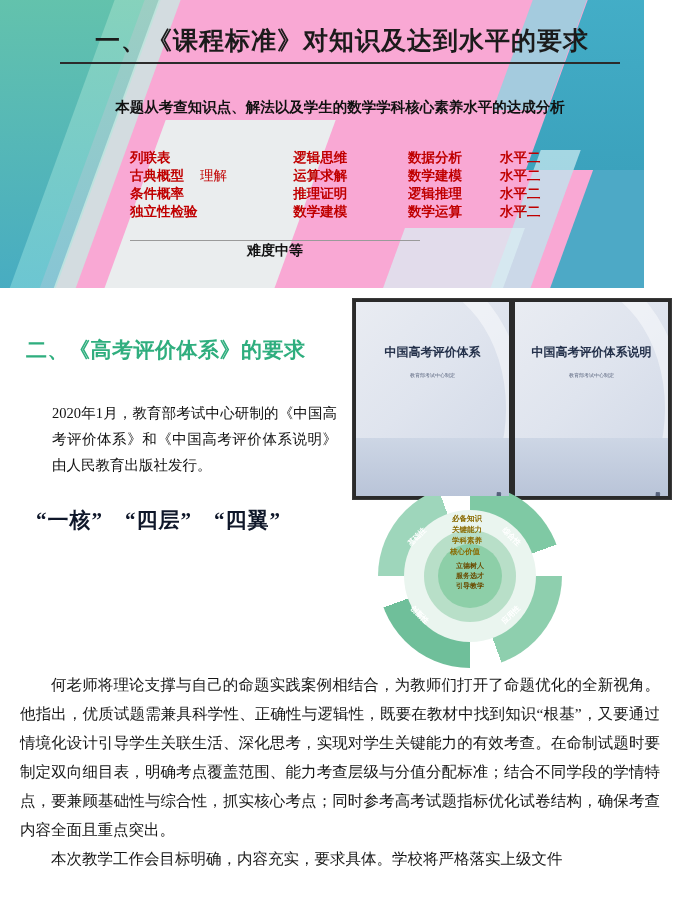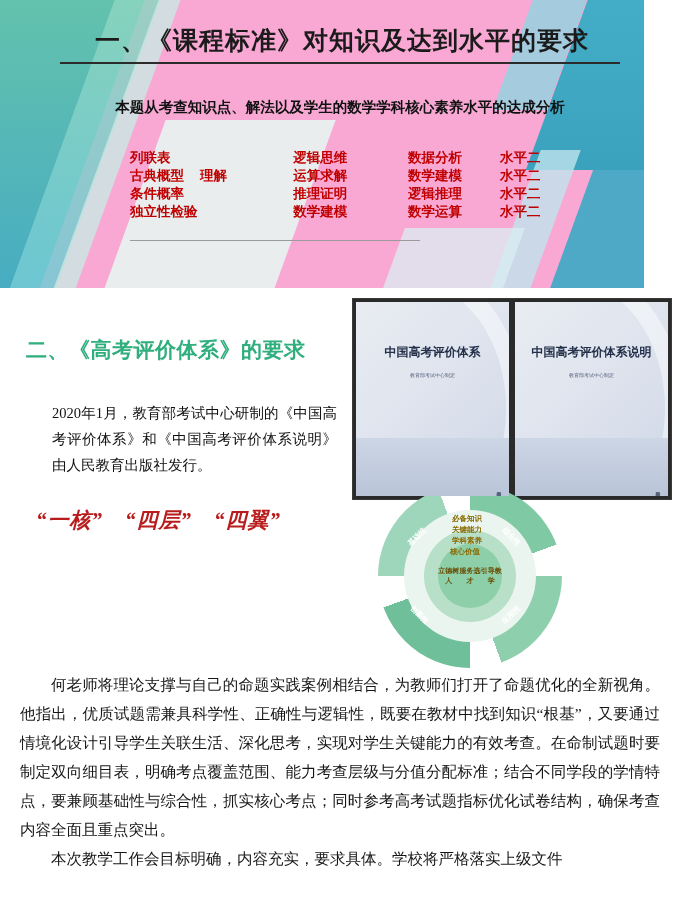--- a/index.html
+++ b/index.html
@@ -128,21 +128,21 @@
     width: 420px;
   }
   .s1-row {
     display: flex;
     line-height: 16px;
     height: 16px;
     margin-bottom: 2px;
     gap: 36px;
   }
   .s1-c1 { width: 150px; color: #c00000; font-size: 13.5px; font-weight: bold; }
-  .s1-c1 .understand { color: #c00000; margin-left: 16px; font-weight: bold; margin-top: 40px; }
+  .s1-c1 .understand { color: #c00000; margin-left: 16px; font-weight: normal; margin-top: 40px; }
   .s1-c2 { width: 110px; color: #c00000; font-size: 13.5px; font-weight: bold; margin-left: 20px; }
   .s1-c3 { width: 78px; color: #c00000; font-size: 13.5px; font-weight: bold; }
   .s1-c4 { width: 70px; color: #c00000; font-size: 13.5px; font-weight: bold; }
   .s1-divider {
     position: absolute;
     left: 130px;
     top: 240px;
     width: 290px;
     height: 1px;
     background: #9a9a9a;
@@ -184,23 +184,22 @@
     line-height: 26px;
     color: #111;
     text-align: justify;
   }
   .s2-keyline {
     position: absolute;
     left: 36px;
     top: 218px;
     font-size: 21px;
     font-weight: bold;
-    color: #b91c1c;
+    color: #0f172a;
     letter-spacing: 1px;
-    font-style: italic;
   }
 
   
   .books {
     position: absolute;
     left: 352px;
     top: 10px;
     width: 318px;
     height: 200px;
     background: #2a2a2a;
@@ -308,20 +307,21 @@
     width: 64px; height: 64px;
     border-radius: 50%;
     background: #8dcfa8;
     color: #6a4b00;
     font-size: 7px;
     line-height: 10px;
     text-align: center;
     display: flex;
     align-items: center;
     justify-content: center;
+    flex-direction: column;
     font-weight: bold;
   }
   .wl {
     position: absolute;
     font-size: 7.5px;
     font-weight: bold;
     color: #8a6a00;
     white-space: nowrap;
   }
   .wl.l1 { left: 74px; top: 30px; }
@@ -400,20 +400,21 @@
         <div class="s1-c1">
           <span>独立性检验</span><span class="understand"></span>
         </div>
         <div class="s1-c2">数学建模</div>
         <div class="s1-c3">数学运算</div>
         <div class="s1-c4">水平二</div>
       </div>
     </div>
 
     <div class="s1-divider"></div>
+    <div class="s1-diff">难度中等</div>
   </div>
 </div>
 
 <div class="slide2">
   <div class="s2-title">二、《高考评价体系》的要求</div>
   <div class="s2-para">2020年1月，教育部考试中心研制的《中国高考评价体系》和《中国高考评价体系说明》由人民教育出版社发行。</div>
   <div class="s2-keyline">“一核”　“四层”　“四翼”</div>
 
   <div class="books">
     <div class="book">

